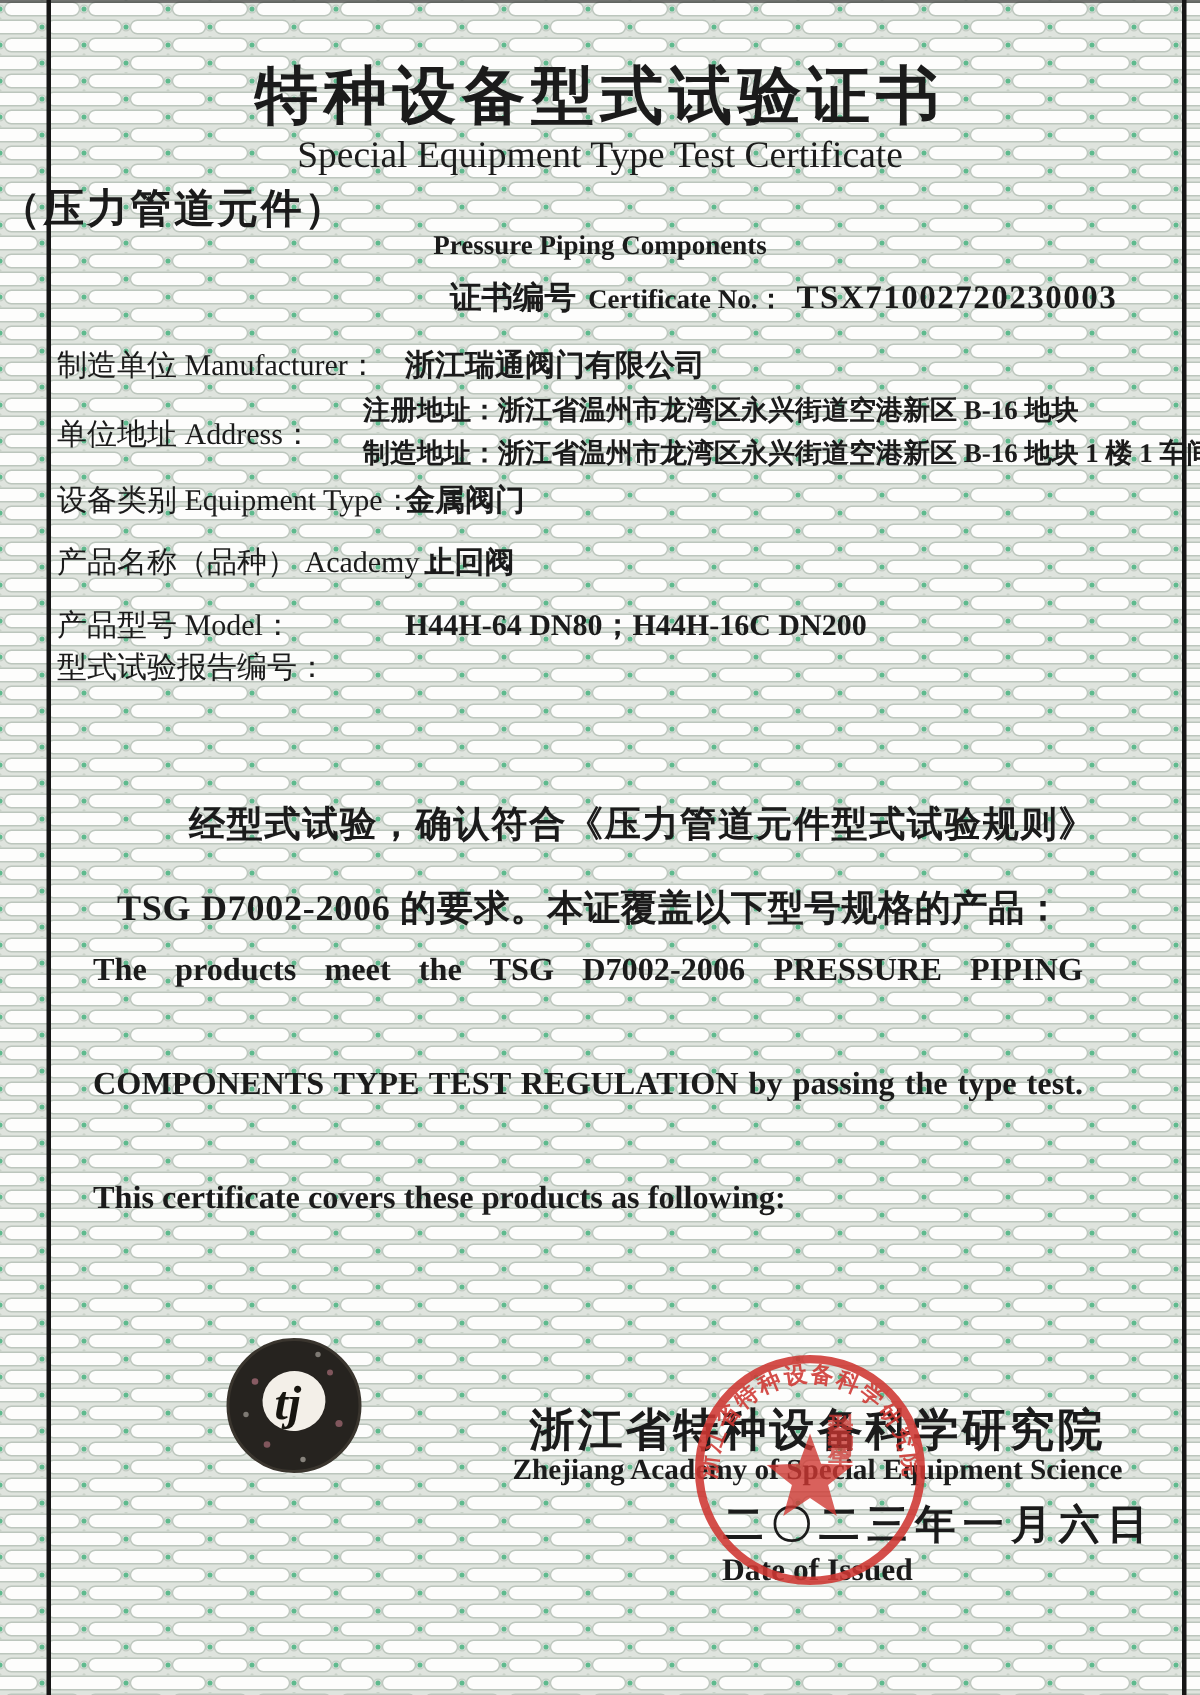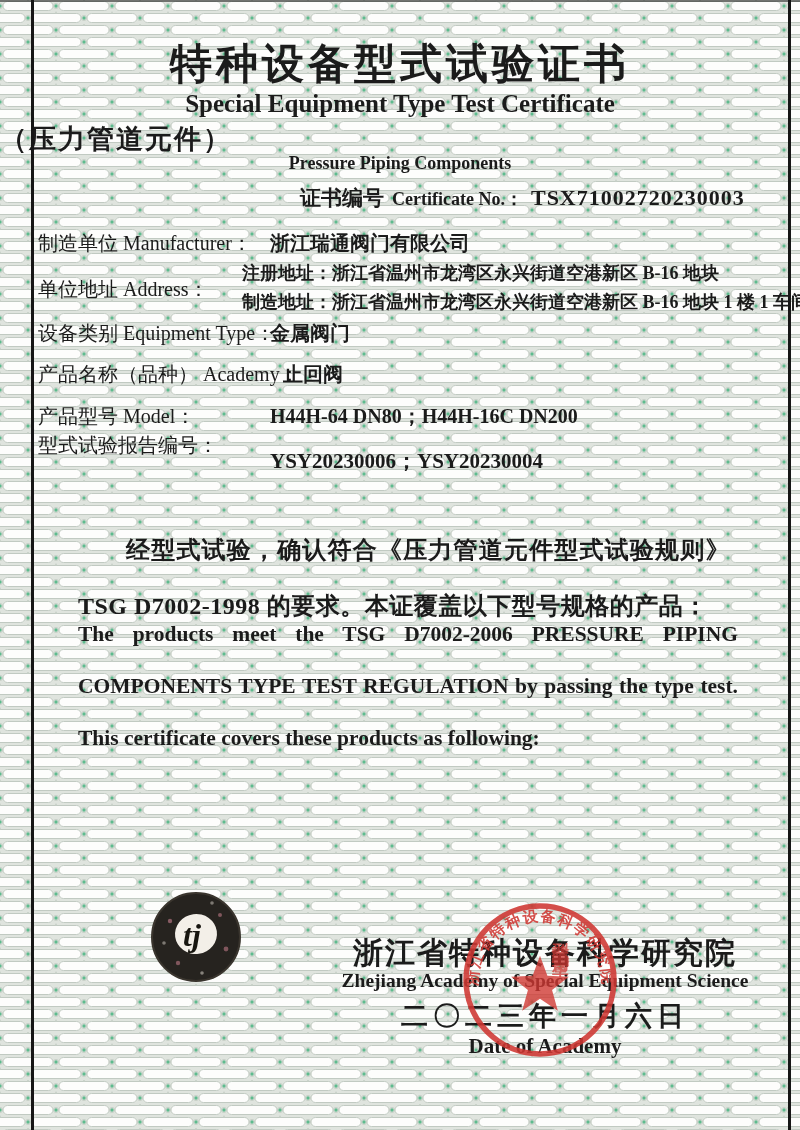--- a/index.html
+++ b/index.html
@@ -7,41 +7,41 @@
   body { font-family:"Liberation Serif","DejaVu Serif",serif; color:#1b1b1b; background:#ffffff; }
   .page { position:relative; width:800px; height:1130px; overflow:hidden; background:#bef264; }
   .bg-svg { position:absolute; left:0; top:0; z-index:0; }
   .abs { position:absolute; z-index:2; }
   .edge { position:absolute; background:#161616; z-index:3; }
   .edge-left  { left:31px; top:0; width:3px; height:1130px; }
   .edge-right { left:788px; top:0; width:3px; height:1130px; }
   .edge-top   { left:0; top:0; width:800px; height:2px; opacity:.55; }
 
   .title-cn { left:0; width:800px; top:36px; text-align:center; font-size:42px; font-weight:bold; letter-spacing:4px; }
-  .title-en { left:0; width:800px; top:90px; text-align:center; font-size:25px; font-weight:bold; }
+  .title-en { left:0; width:800px; top:90px; text-align:center; font-size:25px; font-weight:normal; }
   .subtitle-cn { left:0; width:800px; top:121px; text-align:left; font-size:27px; font-weight:bold; letter-spacing:2px; }
   .subtitle-en { left:0; width:800px; top:153px; text-align:center; font-size:18px; font-weight:bold; }
 
   .certno-line { top:184px; left:300px; width:460px; display:flex; align-items:baseline; gap:8px; white-space:nowrap; }
   .certno-label-cn { font-size:21px; font-weight:bold; }
   .certno-label-en { font-size:18px; font-weight:bold; }
   .certno-value { font-size:22px; font-weight:bold; letter-spacing:1px; }
 
   .flabel { left:38px; font-size:20px; font-weight:normal; white-space:nowrap; }
   .fvalue { left:242px; font-size:20px; font-weight:bold; white-space:nowrap;margin-left:28px; }
   .addr-line { font-size:18px; font-weight:bold; line-height:29px; white-space:nowrap; }
   .rpt-label { line-height:26px; }
 
   .para-cn { top:522px; left:78px; width:652px; font-size:24px; font-weight:bold; line-height:56px; text-indent:2em; text-align:justify; letter-spacing:.5px; }
-  .para-en { top:608px; left:78px; width:660px; font-size:21.5px; font-weight:bold; line-height:52px; text-align:justify; text-align-last:left; }
+  .para-en { top:608px; left:62px; width:660px; font-size:21.5px; font-weight:bold; line-height:76px; text-align:justify; text-align-last:left; }
   .spec-line { top:798px; left:128px; font-size:24px; font-weight:bold; letter-spacing:.5px; }
 
   .org-cn { top:933px; left:320px; width:450px; text-align:center; font-size:30px; font-weight:bold; letter-spacing:2px; }
   .org-en { top:970px; left:320px; width:450px; text-align:center; font-size:19.5px; font-weight:bold; }
-  .date-cn { top:998px; left:320px; width:450px; text-align:center; font-size:27px; font-weight:bold; letter-spacing:5px; }
+  .date-cn { top:998px; left:320px; width:450px; text-align:right; font-size:27px; font-weight:bold; letter-spacing:5px; }
   .date-en { top:1034px; left:320px; width:450px; text-align:center; font-size:21px; font-weight:bold; }
 
   .stamp-black { left:150px; top:891px; width:92px; height:92px; z-index:4; }
   .seal-red { left:461px; top:901px; width:158px; height:158px; z-index:5; opacity:.88; }
   .seal-vtext { left:549px; top:928px; height:140px; writing-mode:vertical-rl; font-size:17px; font-weight:bold;
                 color:#cf3732; letter-spacing:3px; z-index:5; opacity:.75; white-space:nowrap; }
 </style>
 </head>
 <body>
 
@@ -112,29 +112,28 @@
 
   <div class="abs flabel" style="top:403px">
     <span>产品型号</span>
     <span>Model：</span>
   </div>
   <div class="abs fvalue" style="top:403px">H44H-64 DN80；H44H-16C DN200</div>
 
   <div class="abs flabel rpt-label" style="top:432px">
     <div>型式试验报告编号：</div>
   </div>
-  <div class="abs fvalue" style="top:447px; font-size:21px;">YSY20230006；YSY20230004</div>
 
-  <div class="abs para-cn">经型式试验，确认符合《压力管道元件型式试验规则》TSG D7002-1998 的要求。本证覆盖以下型号规格的产品：</div>
+  <div class="abs para-cn">经型式试验，确认符合《压力管道元件型式试验规则》TSG D7002-2006 的要求。本证覆盖以下型号规格的产品：</div>
   <div class="abs para-en">The products meet the TSG D7002-2006 PRESSURE PIPING COMPONENTS TYPE TEST REGULATION by passing the type test. This certificate covers these products as following:</div>
 
   <div class="abs org-cn">浙江省特种设备科学研究院</div>
   <div class="abs org-en">Zhejiang Academy of Special Equipment Science</div>
   <div class="abs date-cn">二〇二三年一月六日</div>
-  <div class="abs date-en">Date of Academy</div>
+  <div class="abs date-en">Date of Issued</div>
 
   <svg class="abs stamp-black" viewBox="0 0 92 92">
     <circle cx="46" cy="46" r="44" fill="#26231f"></circle>
     <circle cx="46" cy="46" r="44" fill="none" stroke="#3a352e" stroke-width="2"></circle>
     <circle cx="20" cy="30" r="2.2" fill="#d98a9a" opacity=".55"></circle>
     <circle cx="70" cy="24" r="2" fill="#d98a9a" opacity=".5"></circle>
     <circle cx="76" cy="58" r="2.4" fill="#d98a9a" opacity=".5"></circle>
     <circle cx="28" cy="72" r="2.2" fill="#d98a9a" opacity=".5"></circle>
     <circle cx="52" cy="82" r="1.8" fill="#e8e3da" opacity=".5"></circle>
     <circle cx="14" cy="52" r="1.8" fill="#e8e3da" opacity=".45"></circle>

